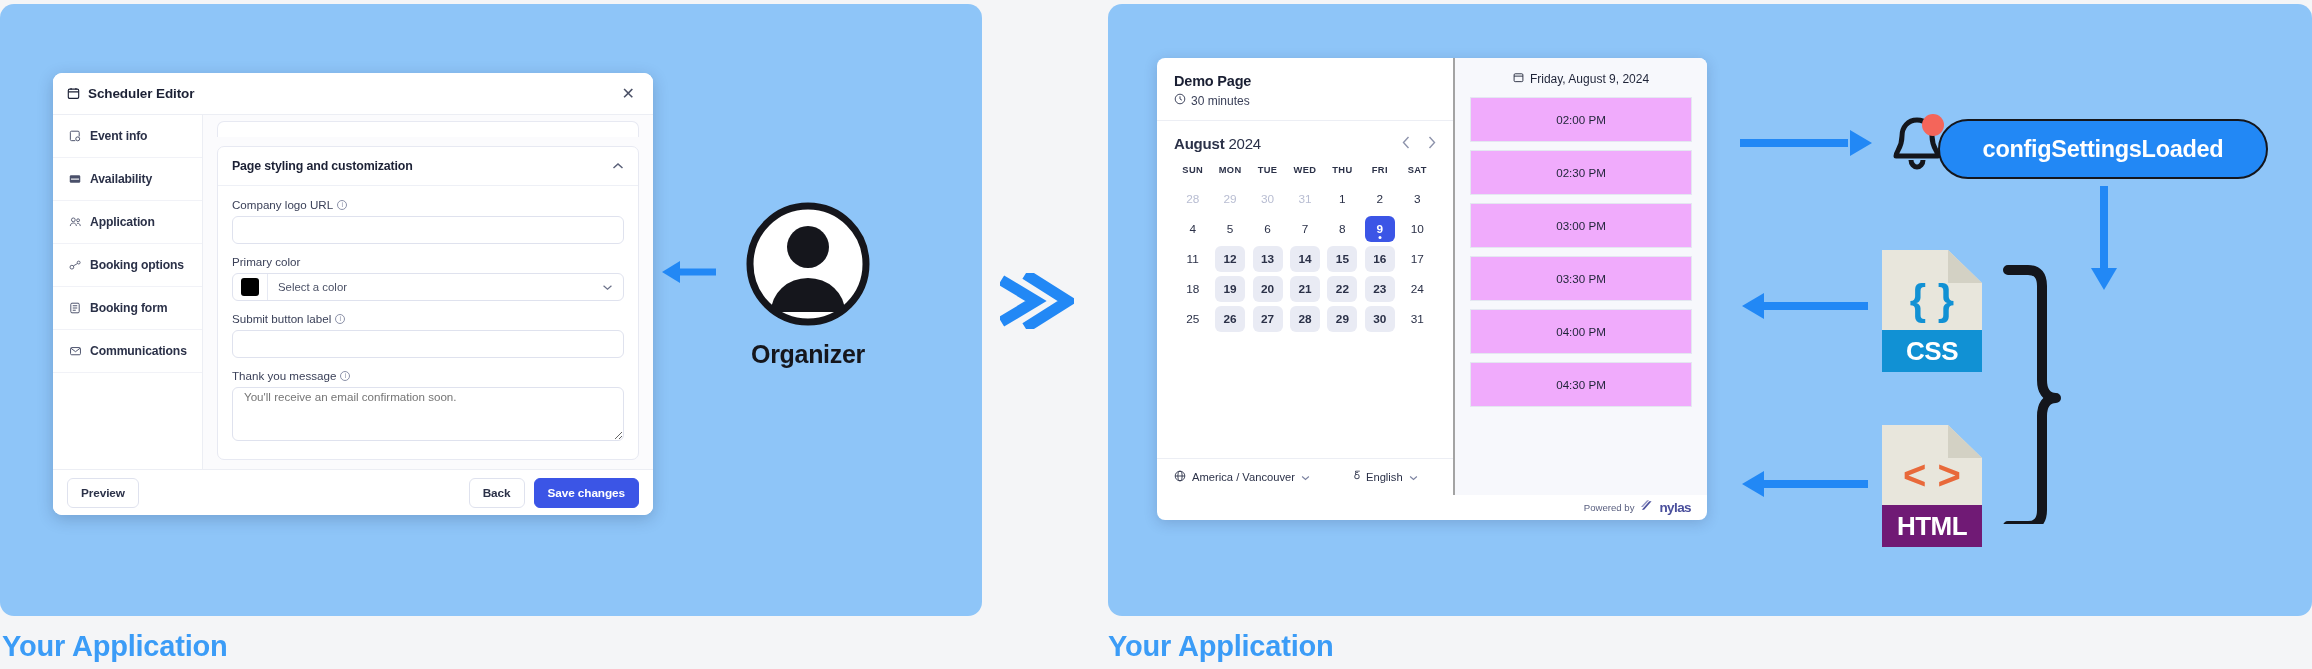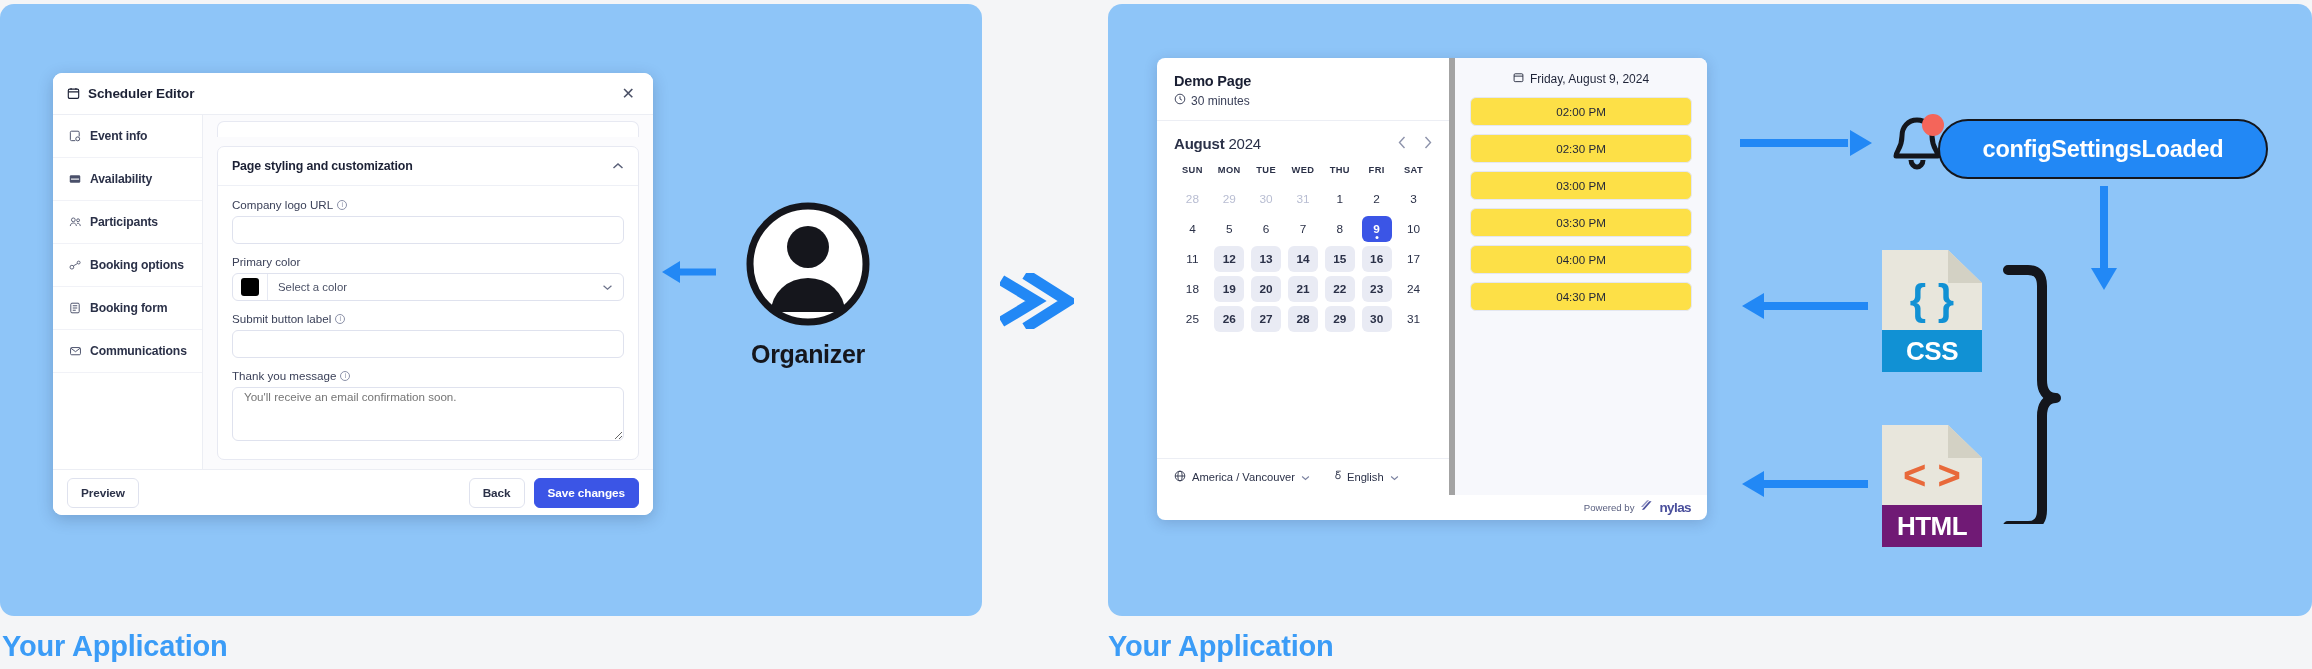--- a/index.html
+++ b/index.html
@@ -177,21 +177,21 @@
     position: absolute;
     left: 1157px; top: 58px;
     width: 550px; height: 462px;
     background: #fff; border-radius: 8px;
     box-shadow: 0 3px 14px rgba(20,30,70,.18);
     overflow: hidden;
   }
   .bk-main { display: flex; height: 437px; }
   .bk-left {
     flex: 0 0 298px; display: flex; flex-direction: column;
-    border-right: 6px solid #a3a3a3;
+    border-right: 2px solid #a3a3a3;
   }
   .bk-head { padding: 15px 17px 12px 17px; border-bottom: 1px solid #eceef4; }
   .bk-title { font-size: 14.5px; font-weight: bold; color: #1a1f33; letter-spacing: -0.2px; }
   .bk-dur {
     font-size: 12px; color: #3b4159; margin-top: 4px;
     display: flex; align-items: center; gap: 5px;
   }
   .cal-wrap { padding: 14px 17px 0 17px; flex: 1 1 auto; }
   .cal-top { display: flex; align-items: center; margin-bottom: 13px; }
   .cal-month { font-size: 15px; color: #2b3148; letter-spacing: -0.2px; }
@@ -217,37 +217,37 @@
   .daycell.sel {
     background: #3b55e6; color: #fff; font-weight: bold; cursor: pointer;
   }
   .daycell.sel::after {
     content: ""; position: absolute; bottom: 3px; left: 50%;
     transform: translateX(-50%); width: 3px; height: 3px;
     border-radius: 50%; background: #fff;
   }
   .bk-foot {
     border-top: 1px solid #eceef4; padding: 11px 17px;
-    display: flex; align-items: center; gap: 25px;
+    display: flex; align-items: center; gap: 44px;
   }
   .foot-sel {
     display: flex; align-items: center; gap: 6px;
     font-size: 11.2px; color: #2b3148; cursor: pointer;
   }
   .foot-sel .caret { color: #7b82a0; font-size: 10px; }
 
   .bk-right { flex: 1 1 auto; background: #f7f8fc; padding: 14px 15px; }
   .slot-head {
     text-align: center; font-size: 12px; color: #1f2438;
     margin-bottom: 11px; display: flex; align-items: center;
     justify-content: center; gap: 6px;
   }
   .slot {
-    height: 29px; background: #fde047; border: 1px solid #e4e7f1;
-    border-radius: 6px; display: flex; align-items: center;
+    height: 45px; background: #f0abfc; border: 1px solid #e4e7f1;
+    border-radius: 0; display: flex; align-items: center;
     justify-content: center; font-size: 11.6px; color: #1f2438;
     margin-bottom: 8px; cursor: pointer;
   }
   .bk-brand {
     height: 25px; display: flex; align-items: center;
     justify-content: flex-end; padding-right: 16px;
     font-size: 9.6px; color: #5a6080; gap: 5px;
   }
   .brand-nylas { font-size: 13.5px; font-weight: bold; color: #4a4f9c; letter-spacing: -0.6px; }
 
@@ -327,21 +327,21 @@
 
         <div class="nav-item">
           <span class="nav-ico">
             <svg width="13" height="12" viewBox="0 0 18 16" fill="none" stroke="currentColor" stroke-width="1.2">
               <circle cx="6" cy="5" r="2.6"></circle>
                 <path d="M1.8 13.6c0-2.6 1.9-4.2 4.2-4.2s4.2 1.6 4.2 4.2"></path>
               <circle cx="12.6" cy="5.6" r="2"></circle>
                 <path d="M11 9.8c2.6-.5 4.6 1.2 4.6 3.8"></path>
             </svg>
           </span>
-          <span>Participants</span>
+          <span>Application</span>
         </div>
 
         <div class="nav-item">
           <span class="nav-ico">
             <svg width="13" height="12" viewBox="0 0 18 16" fill="none" stroke="currentColor" stroke-width="1.2">
               <circle cx="4" cy="11" r="2.6"></circle>
                 <circle cx="13.4" cy="4.6" r="2"></circle>
               <path d="M6.2 9.2 11.6 6"></path>
             </svg>
           </span>

